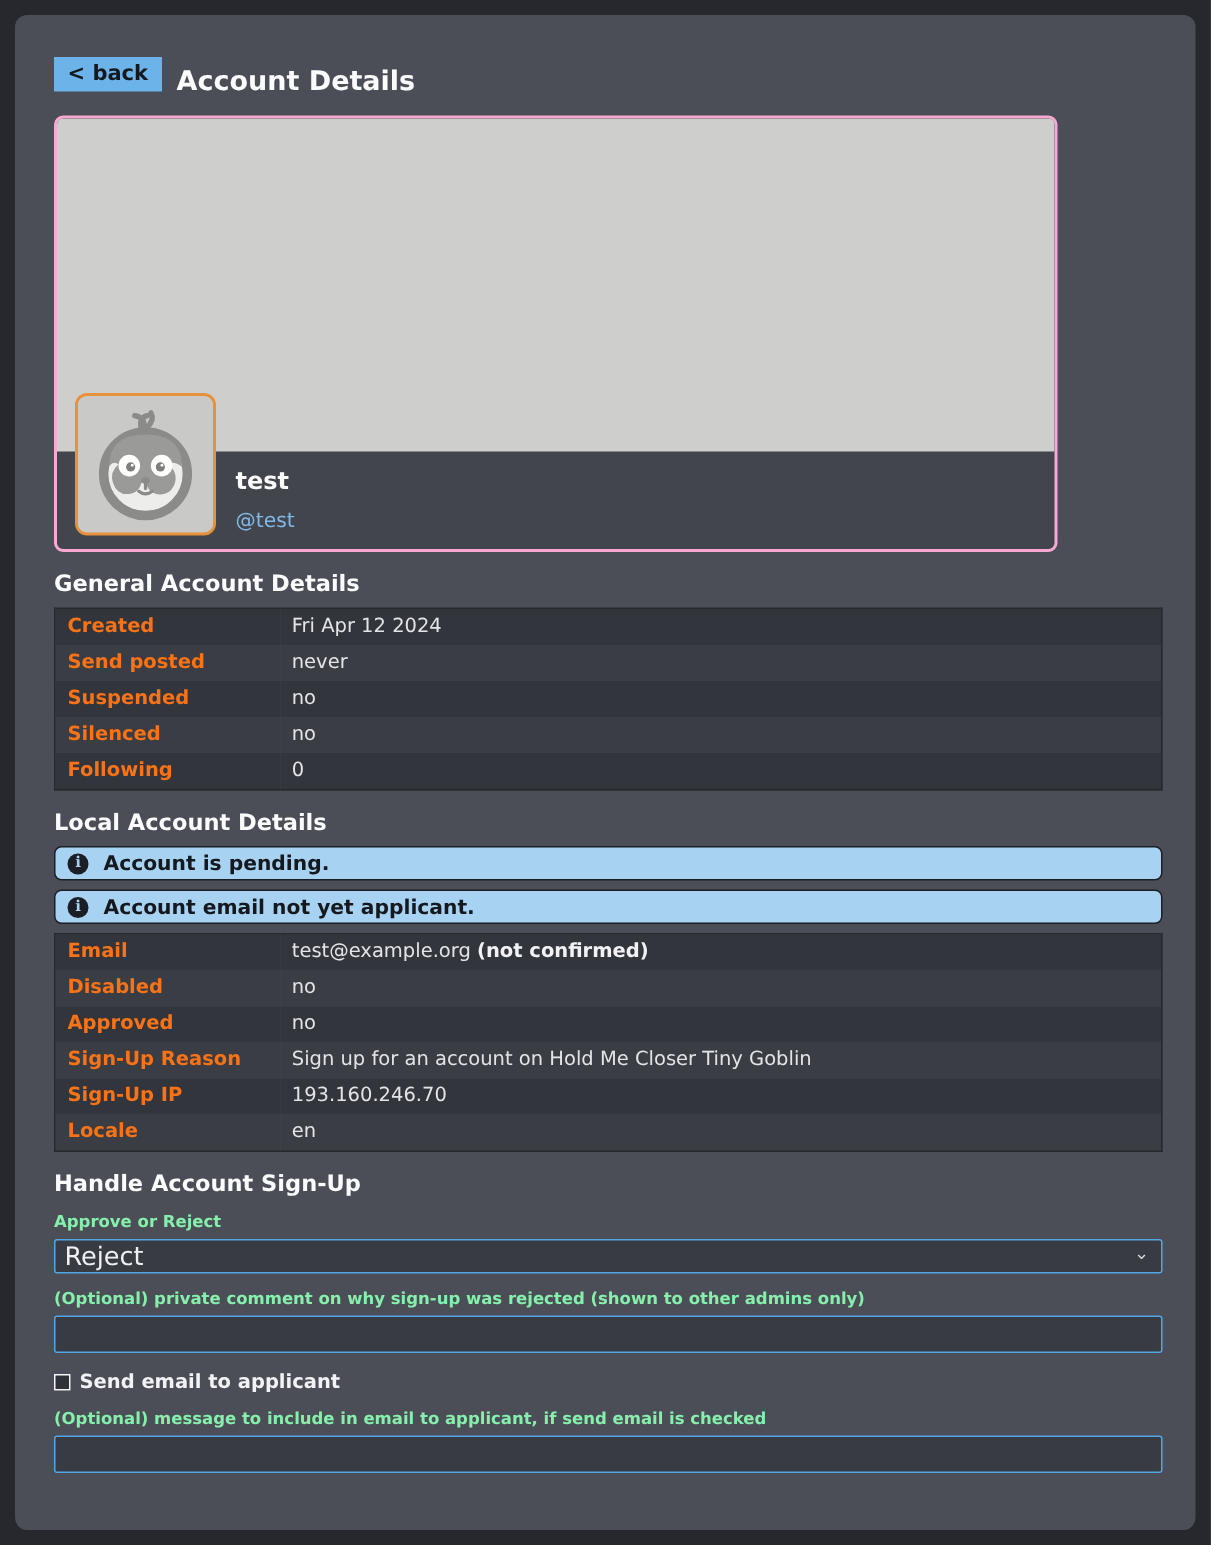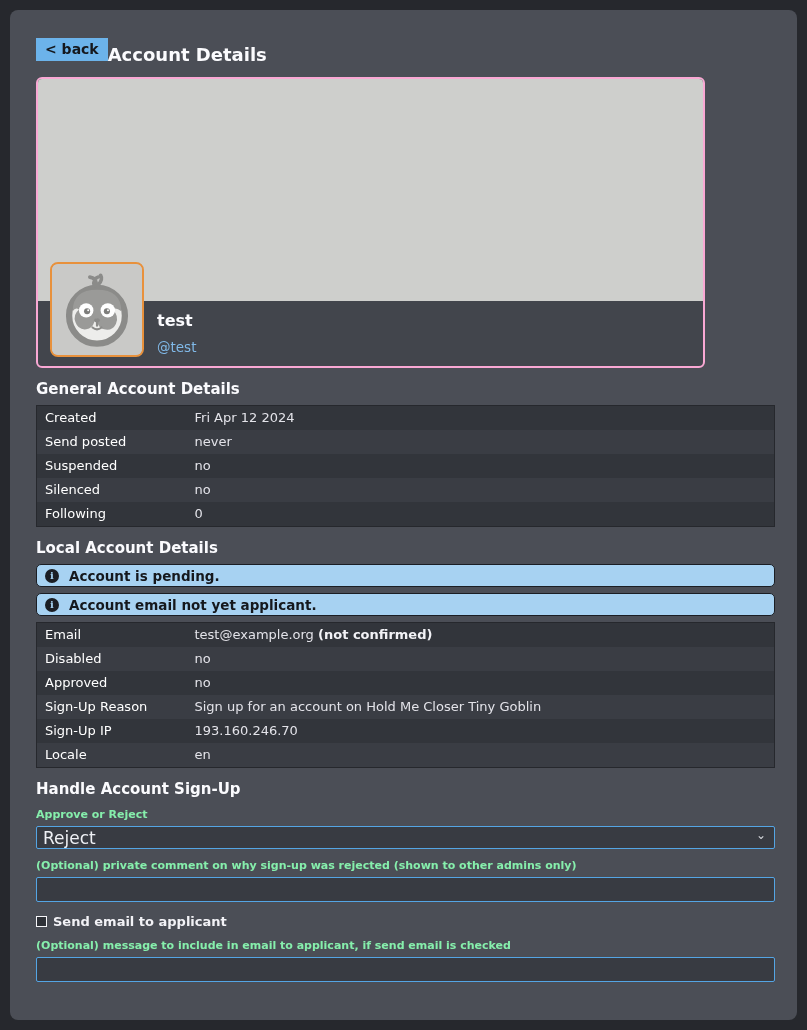--- a/index.html
+++ b/index.html
@@ -13,21 +13,21 @@
   }
   .panel {
     width: 787px;
     height: 1010px;
     background: #4b4e56;
     border-radius: 8px;
     padding: 23px 26px 20px 26px;
     overflow: hidden;
   }
   
-  .titlebar { display: flex; align-items: center; margin-bottom: 12px; }
+  .titlebar { display: flex; align-items: center; gap: 10px; margin-bottom: 12px; }
   .back-btn {
     background: #6cb3ea;
     color: #15181d;
     font-weight: bold;
     font-size: 14px;
     border: none;
     padding: 3px 9px 4px 9px;
     cursor: pointer;
     font-family: inherit;
   }
@@ -72,21 +72,21 @@
     margin-bottom: 4px;
   }
   .info-table tr:nth-child(odd)  td { background: #32353b; }
   .info-table tr:nth-child(even) td { background: #3a3d44; }
   .info-table td {
     padding: 4px 8px 5px 8px;
     font-size: 13px;
     height: 24px;
     vertical-align: middle;
   }
-  .info-table td.k { width: 150px; font-weight: normal; color: #ffffff; }
+  .info-table td.k { width: 150px; font-weight: bold; color: #f97316; }
   .info-table td.v { color: #e3e3e9; margin-left: 40px; }
   .info-table td.v b { color: #f2f2f6; }
 
   
   .notice {
     display: flex;
     align-items: center;
     gap: 10px;
     background: #a7d2f2;
     border: 1px solid #1b1e24;

